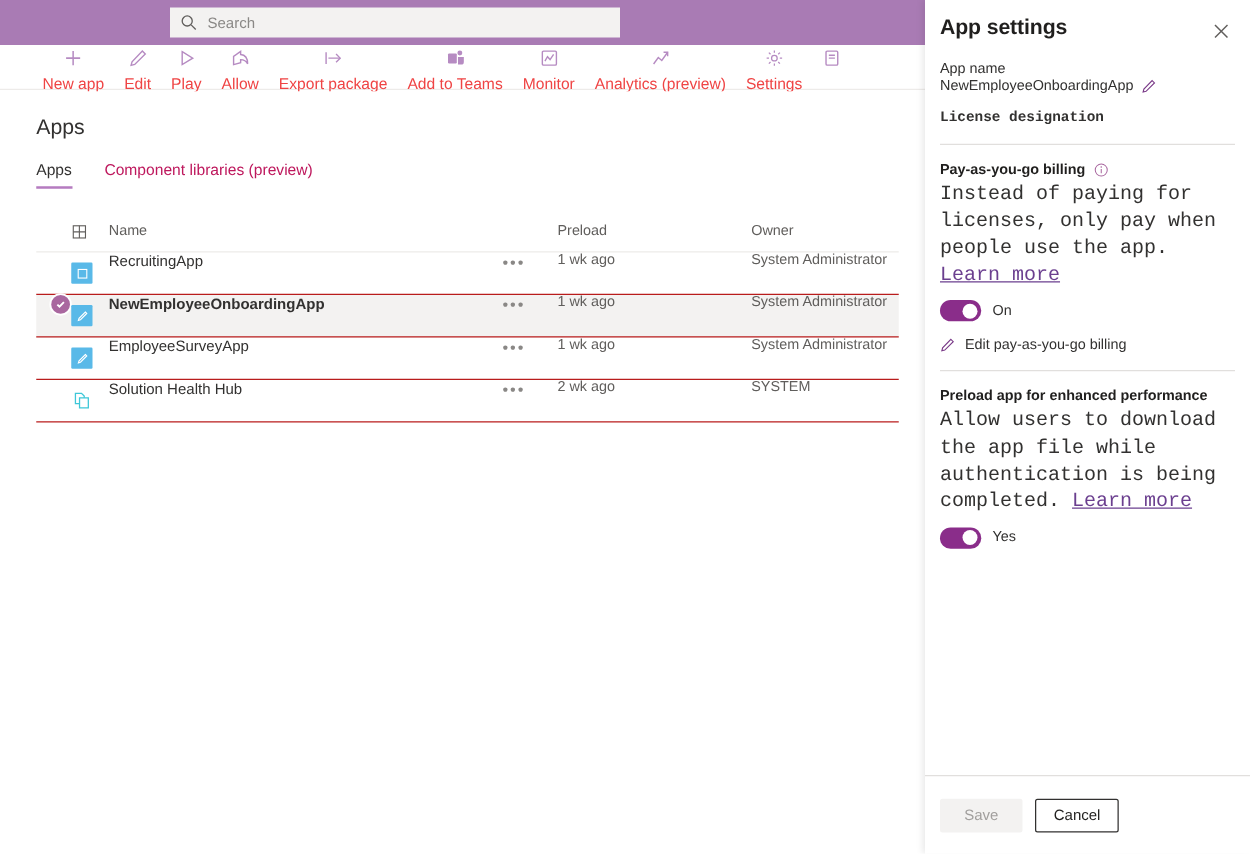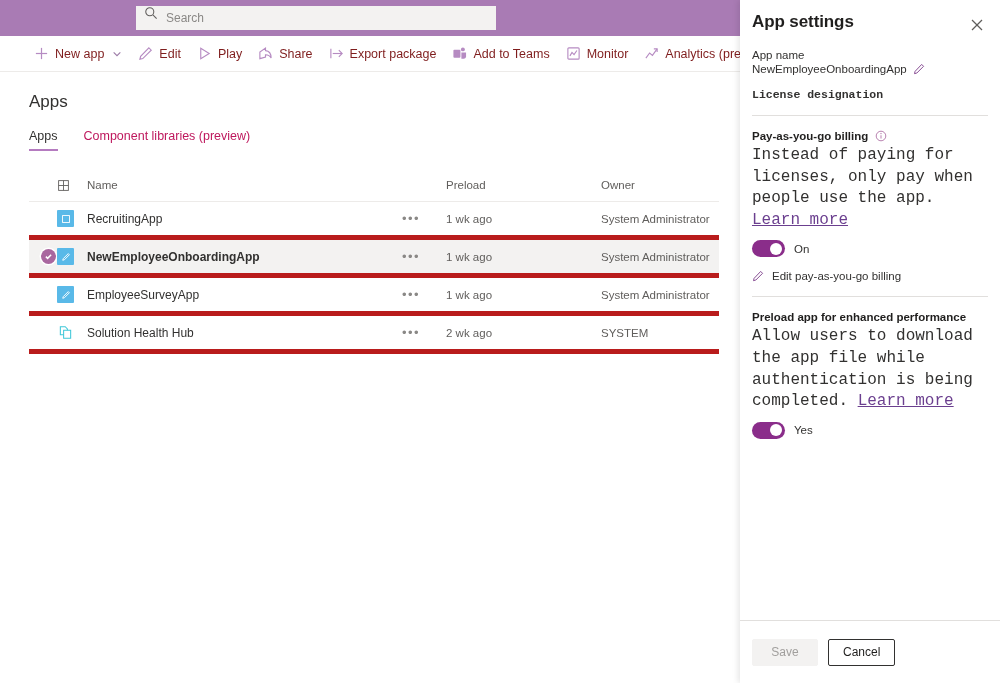--- a/index.html
+++ b/index.html
@@ -28,20 +28,21 @@
     background: #a97bb4;
     display: flex;
     align-items: center;
   }
   .search-wrap {
     position: absolute;
     left: 136px; top: 6px;
     width: 360px; height: 24px;
     background: #f3f2f1;
     display: flex;
+    align-items: center;
     padding: 0 8px;
     box-sizing: border-box;
   }
   .search-icon {
     width: 14px; height: 14px;
     margin-right: 8px;
     flex: none;
     color: #605e5c;
   }
   .search-input {
@@ -82,24 +83,25 @@
     box-sizing: border-box;
     gap: 0px;
     white-space: nowrap;
   }
   .cmd {
     display: inline-flex;
     align-items: center;
     height: 30px;
     padding: 0 8px;
     font-size: 12.5px;
-    color: #7f1d1d;
+    color: #ef4444;
     cursor: pointer;
     gap: 6px;
     border-radius: 2px;
+    flex-direction: column;
   }
   .cmd .ic { width: 15px; height: 15px; color: #b68bc2; flex: none; }
   .cmd .chev { width: 10px; height: 10px; color: #9b7aa6; margin-left: 2px; }
 
   
   .content {
     position: absolute;
     left: 0; top: 73px;
     width: 740px; height: 610px;
     background: #ffffff;
@@ -152,23 +154,22 @@
   .col-icon   { width: 30px; flex: none; display:flex; align-items:center; }
   .col-name   { width: 315px; flex: none; }
   .col-ellip  { width: 44px; flex: none; text-align: left; }
   .col-mod    { width: 155px; flex: none; }
   .col-owner  { width: 150px; flex: none; }
 
   .grid-icon { width: 13px; height: 13px; color: #605e5c; }
 
   .row {
     display: flex;
-    align-items: center;
     height: 33px;
-    border-bottom: 5px solid #b91c1c;
+    border-bottom: 1px solid #b91c1c;
     font-size: 12px;
     color: #323130;
     cursor: pointer;
   }
   .row.selected { background: #f3f2f1; }
 
   .check-circle {
     width: 15px; height: 15px;
     border-radius: 50%;
     background: #a9679f;
@@ -416,21 +417,21 @@
       <svg class="ic" viewBox="0 0 16 16" fill="none" stroke="currentColor" stroke-width="1.2">
         <polygon points="4,2.5 13,8 4,13.5"></polygon>
       </svg>
       <span>Play</span>
     </div>
 
     <div class="cmd">
       <svg class="ic" viewBox="0 0 16 16" fill="none" stroke="currentColor" stroke-width="1.2">
         <path d="M2 13.5V6.5l6-4.2v2.6c4 .3 6 3 6 8-1.3-2.6-3.3-3.6-6-3.6v2.6z"></path>
       </svg>
-      <span>Share</span>
+      <span>Allow</span>
     </div>
 
     <div class="cmd">
       <svg class="ic" viewBox="0 0 16 16" fill="none" stroke="currentColor" stroke-width="1.2">
         <line x1="2" y1="3" x2="2" y2="13"></line>
         <line x1="4" y1="8" x2="14" y2="8"></line>
         <polyline points="10.5,4.5 14,8 10.5,11.5"></polyline>
       </svg>
       <span>Export package</span>
     </div>

